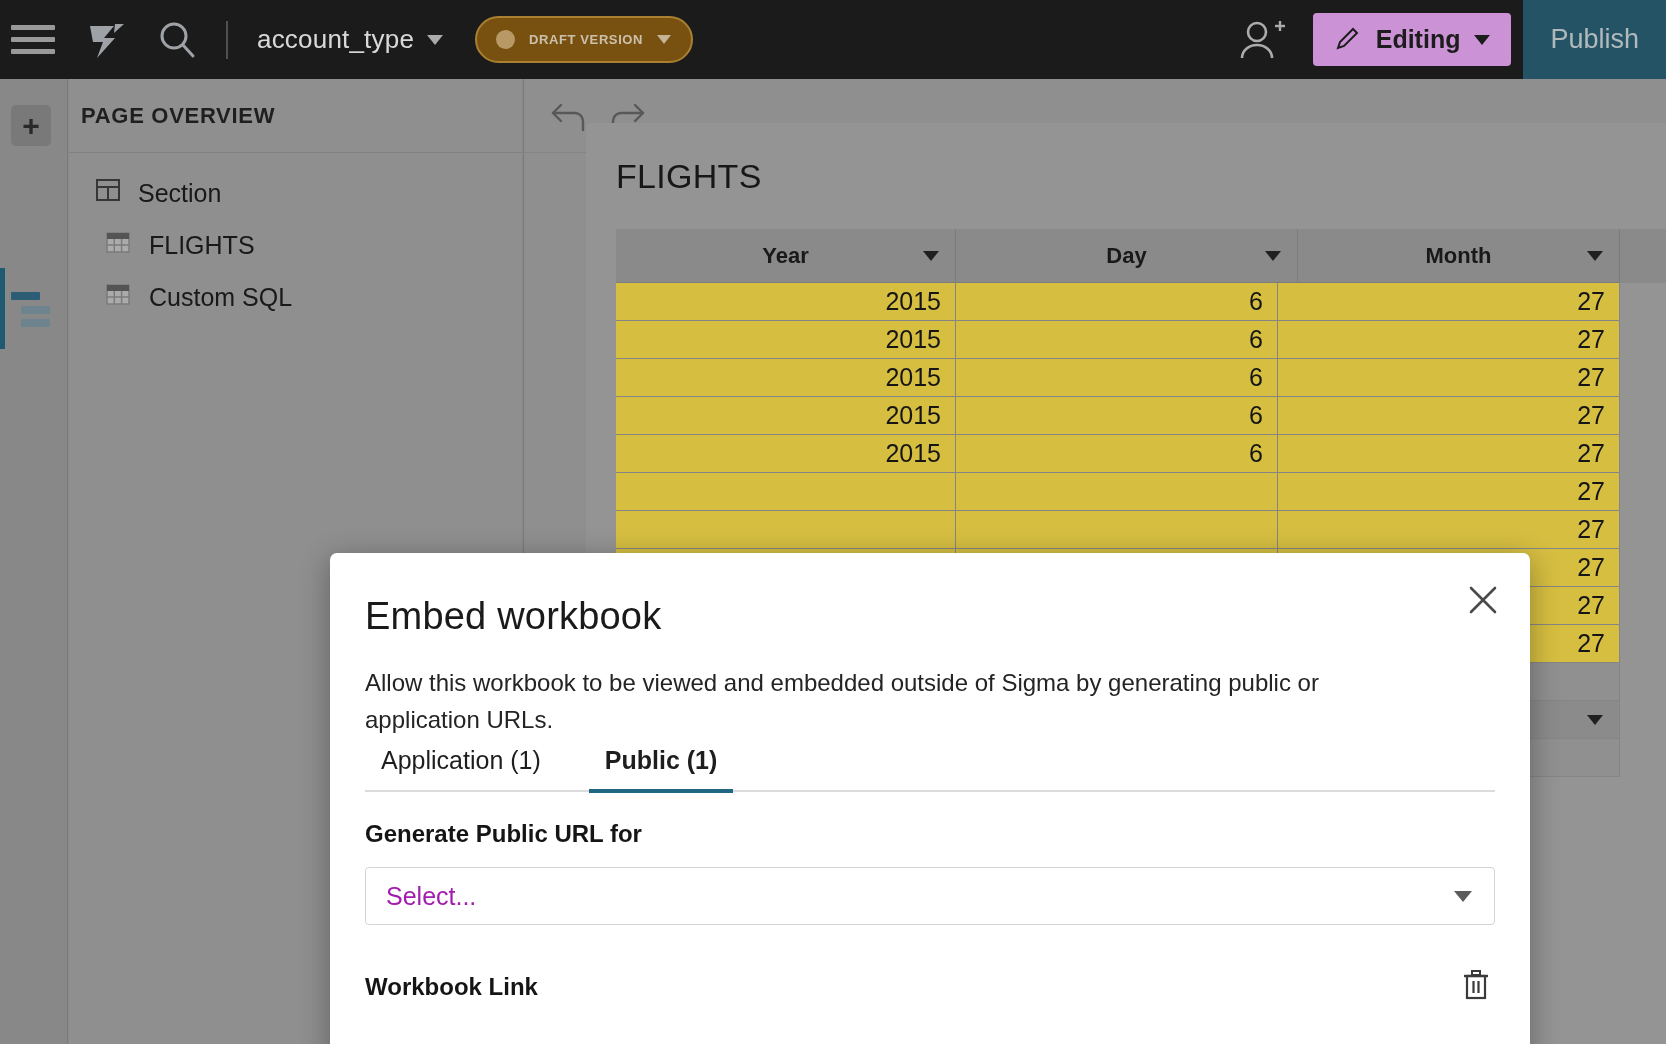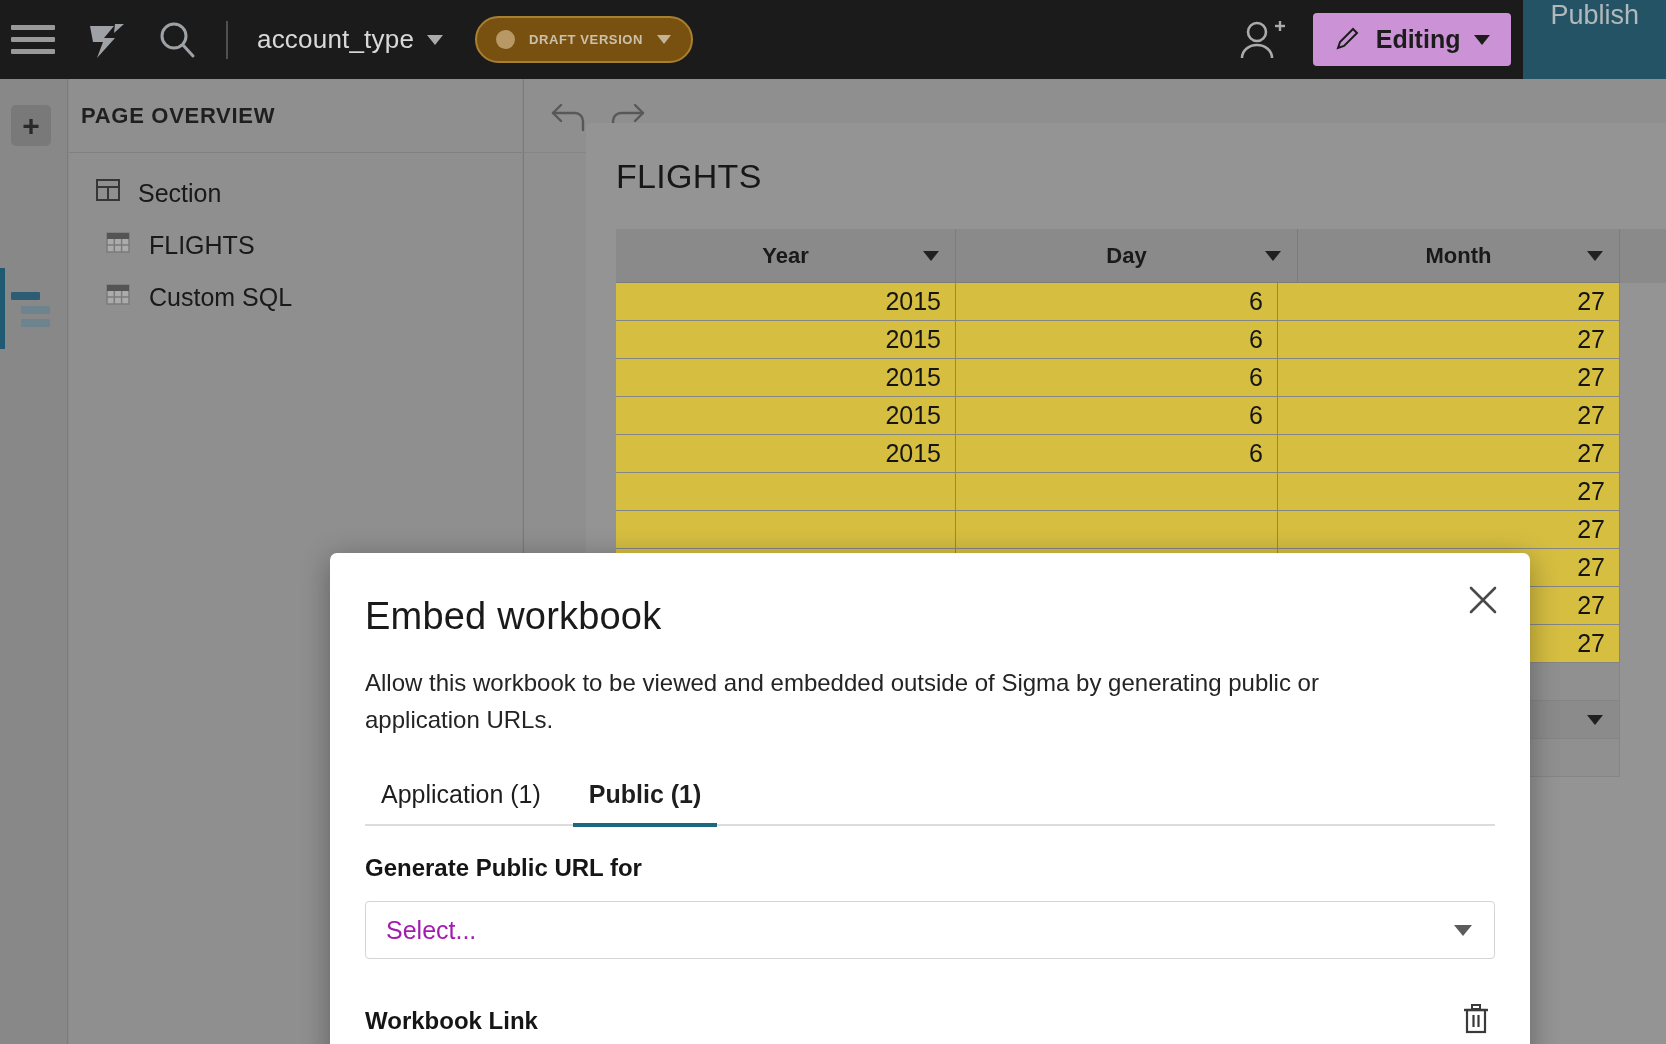--- a/index.html
+++ b/index.html
@@ -68,21 +68,21 @@
     display: flex; align-items: center; gap: 14px; padding: 0 21px;
     cursor: pointer; margin-right: 12px;
   }
   .editing-label { color: #1a1a1a; font-size: 25px; font-weight: bold; }
   .editing-caret {
     width: 0; height: 0; border-left: 8px solid transparent;
     border-right: 8px solid transparent; border-top: 10px solid #1a1a1a;
   }
   .publish-btn {
     height: 79px; background: #245d73; color: #cfd9dd;
-    font-size: 27px; display: flex; align-items: flex-start;
+    font-size: 27px; display: flex; align-items: center;
     padding: 0 27px; cursor: pointer;
   }
 
   
   .leftrail {
     position: absolute; left: 0; top: 79px; width: 68px; height: 965px;
     background: #9e9e9e; border-right: 1px solid #8d8d8d;
   }
   .rail-add {
     position: absolute; left: 11px; top: 26px; width: 40px; height: 41px;
@@ -200,21 +200,21 @@
   }
   .modal-body { padding: 42px 35px 0 35px; }
   .modal-title {
     font-size: 38px; color: #1a1a1a; font-weight: normal; letter-spacing: .2px;
   }
   .modal-desc {
     margin-top: 26px; font-size: 24px; color: #242424; line-height: 1.55;
     max-width: 1050px;
   }
   .tabs {
-    margin-top: 34px; display: flex; gap: 16px;
+    display: flex; gap: 32px;
     border-bottom: 2px solid #dcdcdc;
   }
   .tab {
     padding: 8px 16px 14px 16px; font-size: 25px; color: #1e1e1e;
     cursor: pointer; border-bottom: 4px solid transparent; margin-bottom: -3px;
   }
   .tab.active { font-weight: bold; border-bottom-color: #1f6683; }
 
   .section-label {
     margin-top: 28px; font-size: 24px; font-weight: bold; color: #151515;

